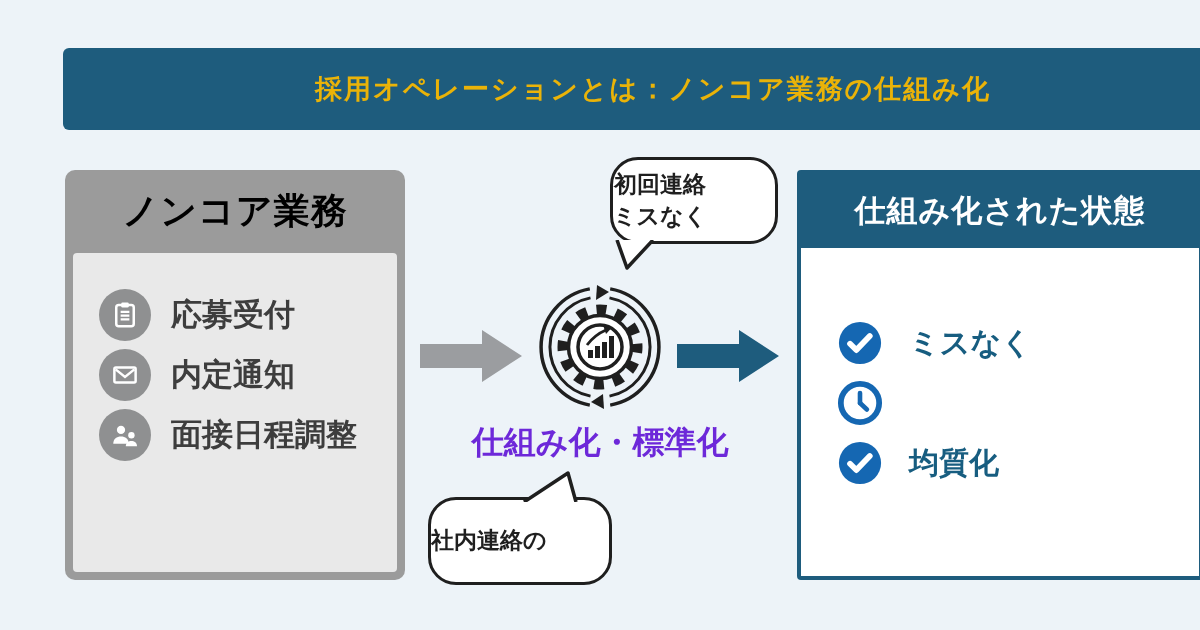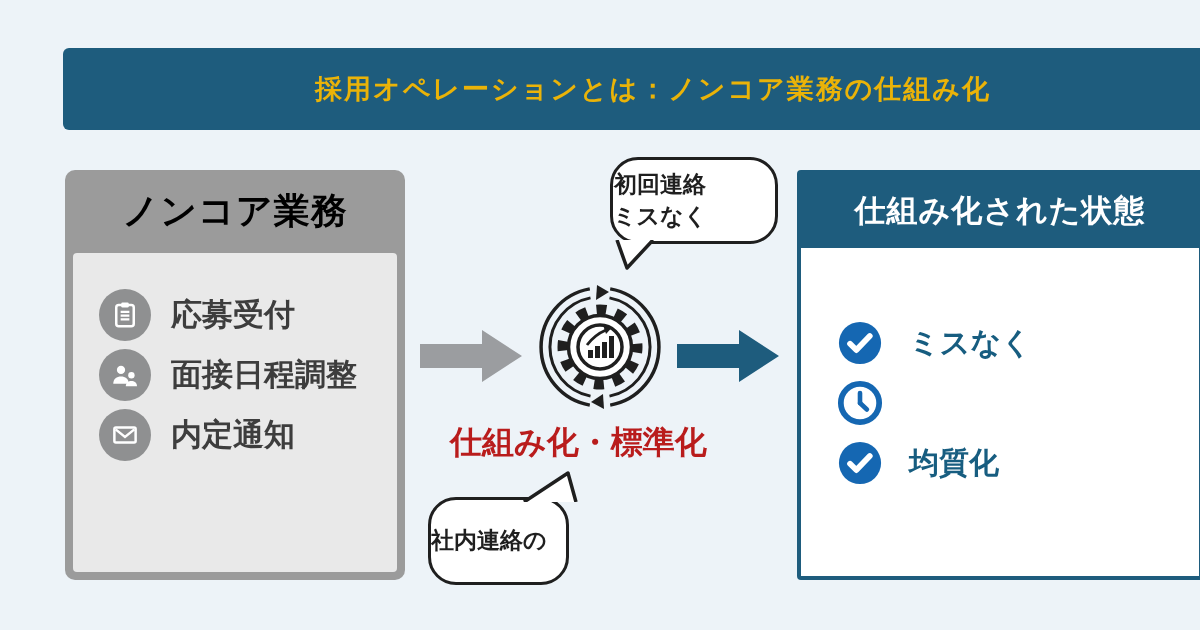--- a/index.html
+++ b/index.html
@@ -36,32 +36,32 @@
   .l-label { font-size:31px; font-weight:bold; color:#3d3d3d; }
 
   
   .arrow-svg { position:absolute; width:102px; height:52px; }
   .arrow-gray { left:420px; top:330px; }
   .arrow-teal { left:677px; top:330px; }
 
   
   .gear-wrap { position:absolute; left:536px; top:283px; width:128px; height:128px; }
   .center-caption {
-    position:absolute; left:450px; top:421px; width:300px; 
-    font-size:32px; font-weight:bold; color:#b91c1c;
+    position:absolute; left:450px; top:421px; width:300px; text-align:center;
+    font-size:32px; font-weight:bold; color:#6d28d9;
   }
 
   
   .bubble {
     position:absolute; background:#fff; border:3.5px solid #1f1f1f; border-radius:28px;
     display:flex; align-items:center; text-align:center;
     font-size:23px; font-weight:bold; color:#1f1f1f; line-height:1.35; z-index:1;
   }
   .bubble-top { left:610px; top:157px; width:168px; height:87px; }
-  .bubble-bottom { left:428px; top:497px; width:141px; height:88px; }
+  .bubble-bottom { left:428px; top:497px; width:184px; height:88px; }
   .tail { position:absolute; z-index:2; }
   .tail-top { left:613px; top:240px; width:44px; height:32px; }
   .tail-bottom { left:520px; top:470px; width:64px; height:32px; }
 
   
   .right-panel {
     position:absolute; left:797px; top:170px; width:406px; height:410px;
     background:#fff; border:4px solid #1e5c7d; border-radius:4px; overflow:hidden;
   }
   .right-header {
@@ -93,38 +93,38 @@
             <line x1="8.5" y1="9.5" x2="15.5" y2="9.5" stroke="#fff" stroke-width="1.8"></line>
             <line x1="8.5" y1="12.5" x2="15.5" y2="12.5" stroke="#fff" stroke-width="1.8"></line>
             <line x1="8.5" y1="15.5" x2="15.5" y2="15.5" stroke="#fff" stroke-width="1.8"></line>
           </svg>
         </span>
         <span class="l-label">応募受付</span>
       </div>
 
       <div class="l-item">
         <span class="l-icon">
+          <svg width="30" height="30" viewBox="0 0 24 24" fill="none">
+            <rect x="3.5" y="6" width="17" height="12" rx="1.2" stroke="#fff" stroke-width="2"></rect>
+            <polyline points="4.5,7.5 12,13.5 19.5,7.5" stroke="#fff" stroke-width="2" fill="none"></polyline>
+          </svg>
+        </span>
+        <span class="l-label">内定通知</span>
+      </div>
+
+      <div class="l-item">
+        <span class="l-icon">
           <svg width="32" height="32" viewBox="0 0 24 24" fill="none">
             <circle cx="9" cy="8.2" r="3.1" fill="#fff"></circle>
             <path d="M3.2 18.5c0-3.4 2.6-5.3 5.8-5.3s5.8 1.9 5.8 5.3z" fill="#fff"></path>
             <circle cx="16.8" cy="12.2" r="2.4" fill="#fff"></circle>
             <path d="M12.6 20.5c0-2.6 2-4 4.2-4s4.2 1.4 4.2 4z" fill="#fff"></path>
           </svg>
         </span>
         <span class="l-label">面接日程調整</span>
-      </div>
-
-      <div class="l-item">
-        <span class="l-icon">
-          <svg width="30" height="30" viewBox="0 0 24 24" fill="none">
-            <rect x="3.5" y="6" width="17" height="12" rx="1.2" stroke="#fff" stroke-width="2"></rect>
-            <polyline points="4.5,7.5 12,13.5 19.5,7.5" stroke="#fff" stroke-width="2" fill="none"></polyline>
-          </svg>
-        </span>
-        <span class="l-label">内定通知</span>
       </div>
 
 
     </div>
   </div>
 
   <svg class="arrow-svg arrow-gray" viewBox="0 0 102 52">
     <polygon points="0,14 62,14 62,0 102,26 62,52 62,38 0,38" fill="#9b9da0"></polygon>
   </svg>
 

